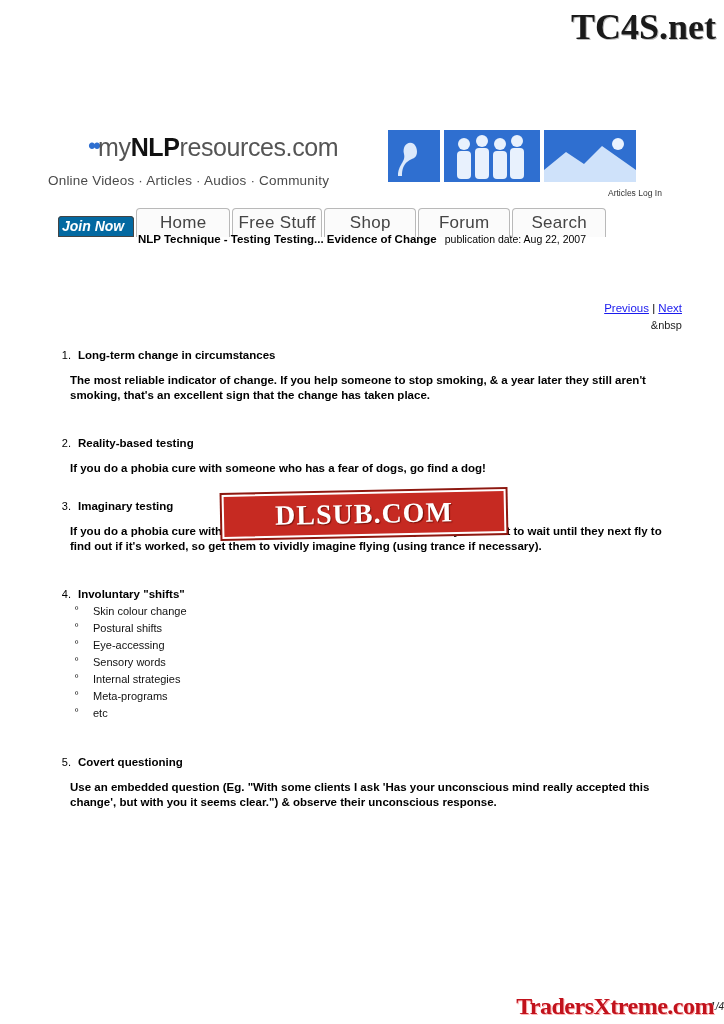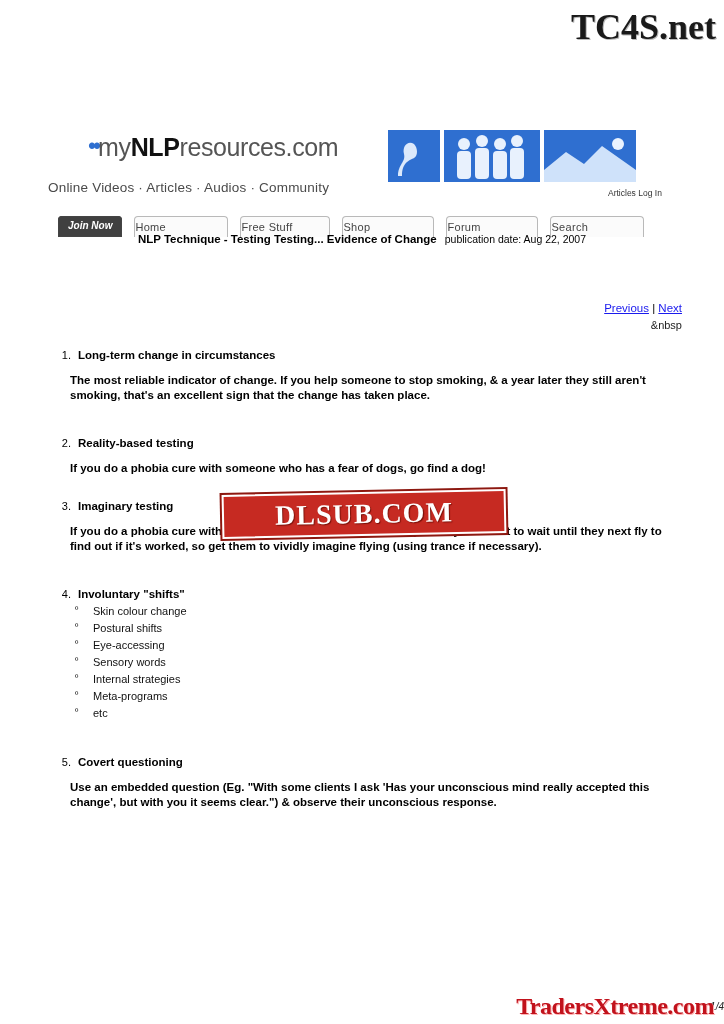--- a/index.html
+++ b/index.html
@@ -54,21 +54,21 @@
   .logo-line1 .dots {
     color: #2f6fd0;
     letter-spacing: -3px;
     font-size: 23px;
     vertical-align: 2px;
   }
   .logo-line1 .my { color: #555; }
   .logo-line1 .nlp { color: #111; font-weight: bold; }
   .logo-line1 .res { color: #555; }
   .logo-line2 {
-    margin-top: 18px;
+    margin-top: 11px;
     margin-left: 8px;
     font-size: 13.5px;
     color: #4a4a4a;
     letter-spacing: 0.2px;
     white-space: nowrap;
   }
 
   .banner-imgs {
     position: absolute;
     left: 348px;
@@ -100,38 +100,39 @@
   
   .nav {
     position: absolute;
     left: 58px;
     top: 215px;
     display: flex;
     align-items: flex-end;
     height: 22px;
   }
   .join-now {
-    background: #404040;
+    background: #0369a1;
     color: #fff;
     font-style: italic;
     font-weight: bold;
-    font-size: 10px;
-    padding: 3px 10px 4px 10px;
+    font-size: 14px;
+    padding: 3px 10px 4px 4px;
     border-radius: 4px 4px 0 0;
     line-height: 14px;
     box-shadow: inset 0 0 0 1px #444;
   }
   .navtab {
     border: 1px solid #b9b9b9;
     border-bottom: none;
     background: #fbfbfb;
-    font-size: 11px;
+    font-size: 17px;
     color: #444;
     padding: 4px 0 4px 0;
-    margin-left: 12px;
+    text-align: center;
+    margin-left: 2px;
     border-radius: 4px 4px 0 0;
     letter-spacing: 0.3px;
   }
   .navtab.w1 { width: 92px; }
   .navtab.w2 { width: 88px; }
   .navtab.w3 { width: 90px; }
   .navtab.w4 { width: 90px; }
   .navtab.w5 { width: 92px; }
 
   

